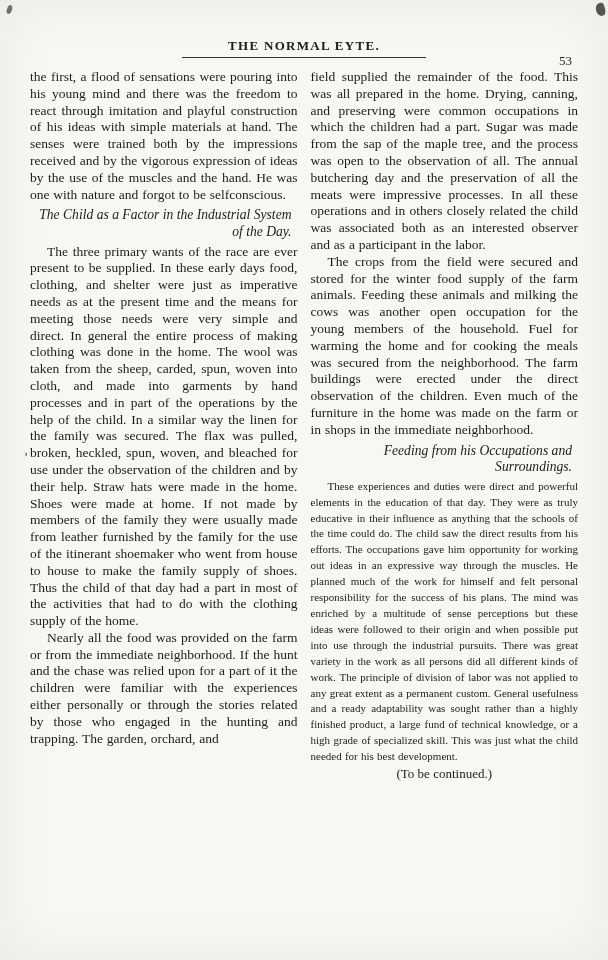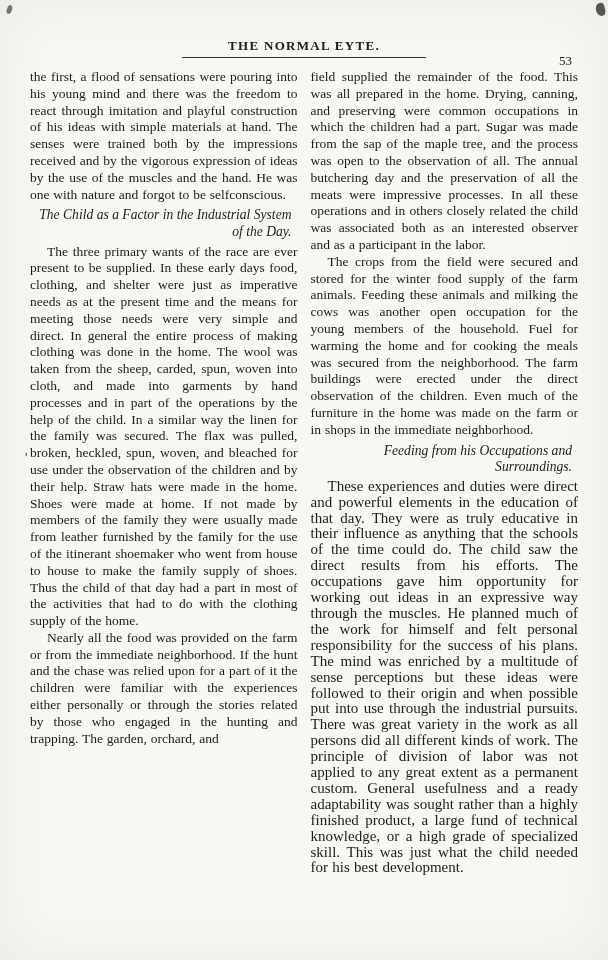--- a/index.html
+++ b/index.html
@@ -71,21 +71,21 @@
     margin: 0;
     font-size: 13.5px;
     line-height: 16.8px;
     text-align: justify;
     hyphens: auto;
     -webkit-hyphens: auto;
     word-spacing: 0.5px;
   }
   .para.ind { text-indent: 17px; }
   .para.tight {
-    font-size: 15px;
+    font-size: 11px;
     line-height: 15.9px;
   }
   .heading {
     font-style: italic;
     font-weight: normal;
     font-size: 13.6px;
     line-height: 16.6px;
     text-align: right;
     margin: 4px 6px 3px;
   }
@@ -118,16 +118,17 @@
       <h3 class="heading">The Child as a Factor in the Industrial System of the Day.</h3>
       <p class="para ind">The three primary wants of the race are ever present to be supplied. In these early days food, clothing, and shelter were just as imperative needs as at the present time and the means for meeting those needs were very simple and direct. In general the entire process of making clothing was done in the home. The wool was taken from the sheep, carded, spun, woven into cloth, and made into garments by hand processes and in part of the operations by the help of the child. In a similar way the linen for the family was secured. The flax was pulled, broken, heckled, spun, woven, and bleached for use under the observation of the children and by their help. Straw hats were made in the home. Shoes were made at home. If not made by members of the family they were usually made from leather furnished by the family for the use of the itinerant shoemaker who went from house to house to make the family supply of shoes. Thus the child of that day had a part in most of the activities that had to do with the clothing supply of the home.</p>
       <p class="para ind">Nearly all the food was provided on the farm or from the immediate neighborhood. If the hunt and the chase was relied upon for a part of it the children were familiar with the experiences either personally or through the stories related by those who engaged in the hunting and trapping. The garden, orchard, and</p>
     </section>
 
     <section class="col">
       <p class="para cont">field supplied the remainder of the food. This was all prepared in the home. Drying, canning, and preserving were common occupations in which the children had a part. Sugar was made from the sap of the maple tree, and the process was open to the observation of all. The annual butchering day and the preservation of all the meats were impressive processes. In all these operations and in others closely related the child was associated both as an interested observer and as a participant in the labor.</p>
       <p class="para ind">The crops from the field were secured and stored for the winter food supply of the farm animals. Feeding these animals and milking the cows was another open occupation for the young members of the household. Fuel for warming the home and for cooking the meals was secured from the neighborhood. The farm buildings were erected under the direct observation of the children. Even much of the furniture in the home was made on the farm or in shops in the immediate neighborhood.</p>
       <h3 class="heading">Feeding from his Occupations and Surroundings.</h3>
       <p class="para ind tight">These experiences and duties were direct and powerful elements in the education of that day. They were as truly educative in their influence as anything that the schools of the time could do. The child saw the direct results from his efforts. The occupations gave him opportunity for working out ideas in an expressive way through the muscles. He planned much of the work for himself and felt personal responsibility for the success of his plans. The mind was enriched by a multitude of sense perceptions but these ideas were followed to their origin and when possible put into use through the industrial pursuits. There was great variety in the work as all persons did all different kinds of work. The principle of division of labor was not applied to any great extent as a permanent custom. General usefulness and a ready adaptability was sought rather than a highly finished product, a large fund of technical knowledge, or a high grade of specialized skill. This was just what the child needed for his best development.</p>
+      <p class="footer-line">(To be continued.)</p>
     </section>
 
   </main>
 </div>
 
 </body></html>

